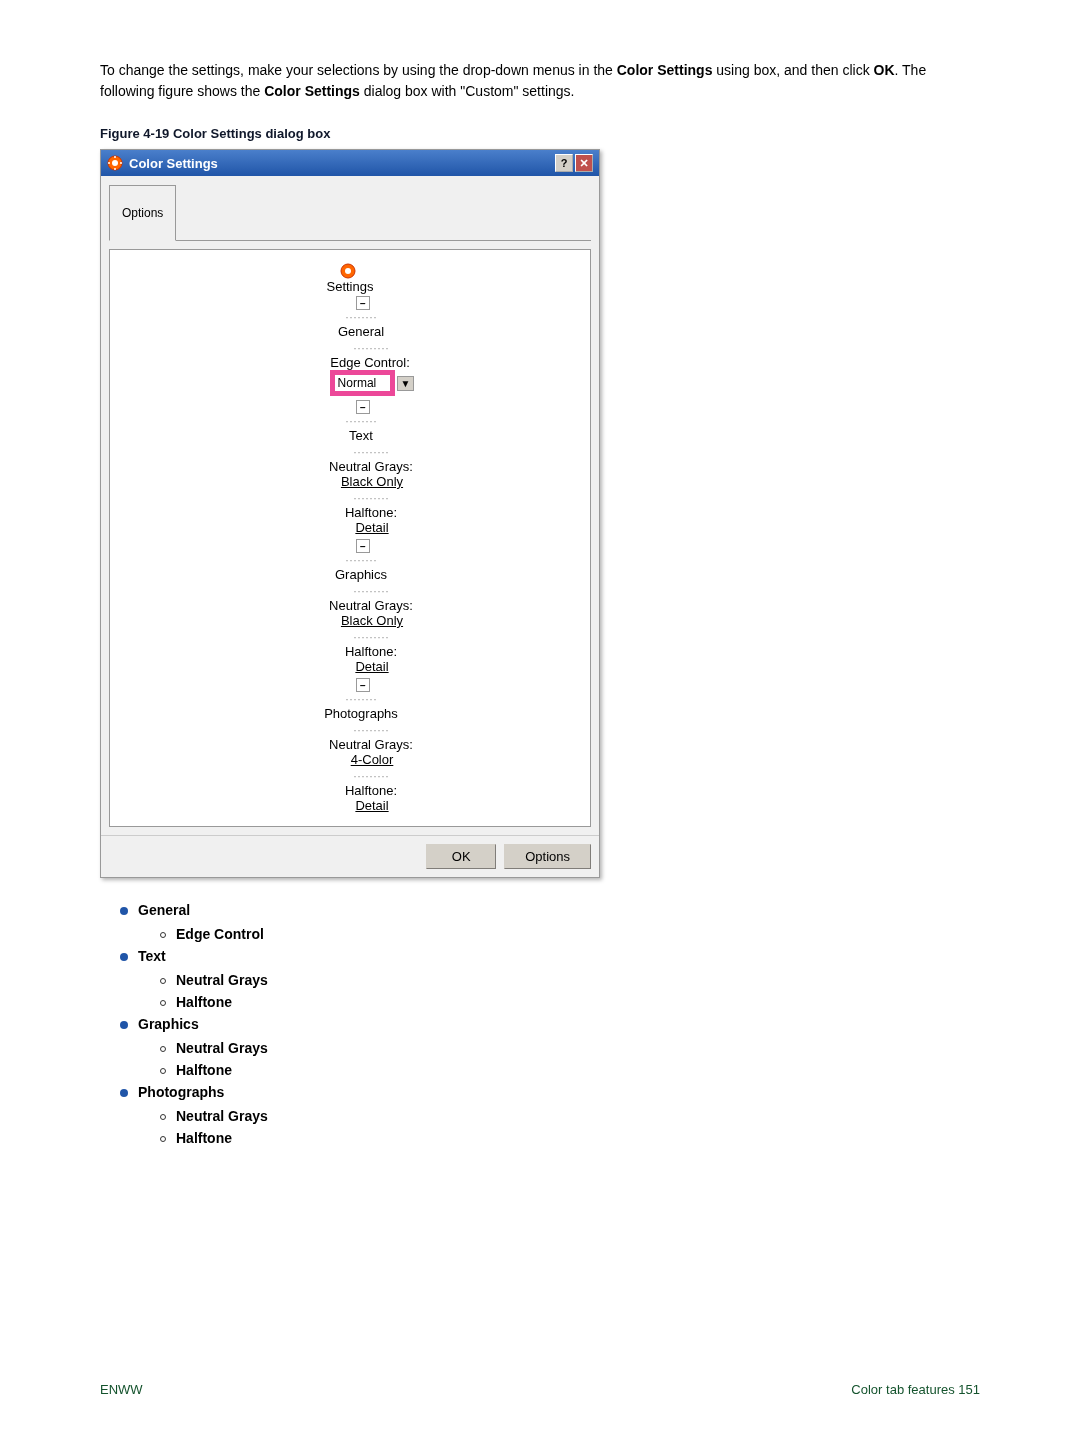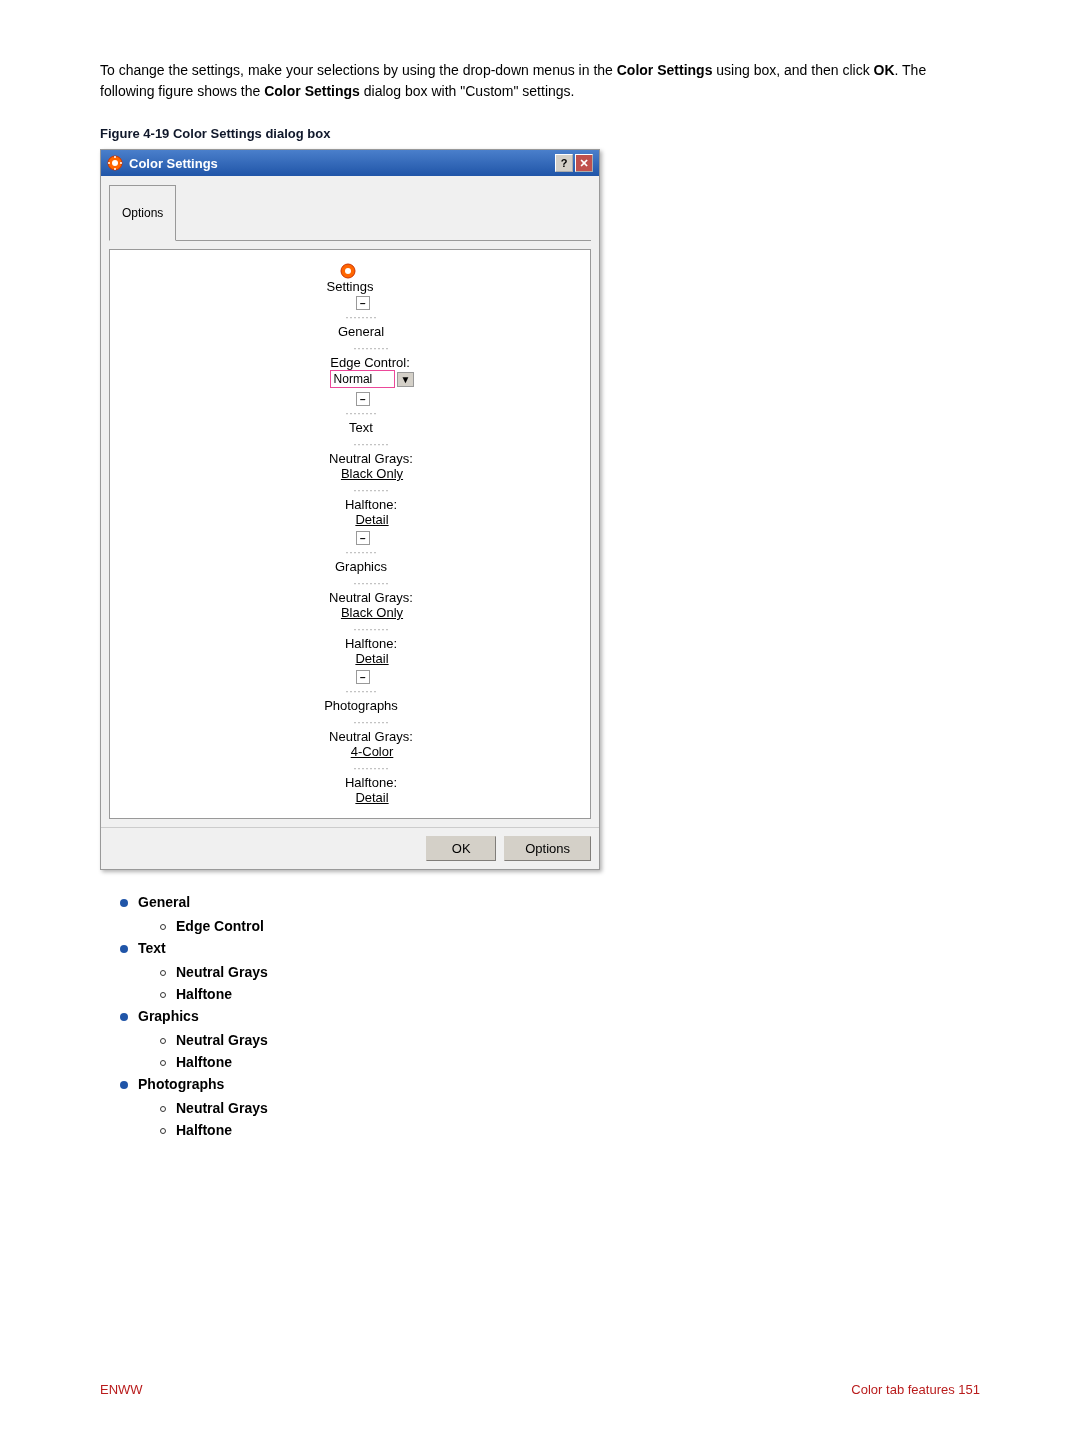--- a/index.html
+++ b/index.html
@@ -246,21 +246,21 @@
 
     
     .page-footer {
       position: absolute;
       bottom: 40px;
       left: 100px;
       right: 100px;
       display: flex;
       justify-content: space-between;
       font-size: 13px;
-      color: #b91c1c;
+      color: #14532d;
       text-align: center;
     }
 
     .tree-row {
       display: flex;
       align-items: center;
       padding: 1px 0;
       min-height: 18px;
       flex-direction: column;
     }
@@ -320,21 +320,21 @@
         <div class="tree-row indent1">
           <div class="tree-expand">−</div>
           <span style="font-size:12px;color:#999;margin:0 2px;">········</span>
           <span style="font-size:13px;">General</span>
         </div>
 
         <div class="tree-row indent2">
           <span style="font-size:12px;color:#999;margin-right:2px;">·········</span>
           <span style="font-size:13px;margin-right:4px;">Edge Control:</span>
           <div class="dropdown-inline">
-            <div class="dropdown-box" style="font-size:12px;min-width:65px;border:1px solid #ec4899;padding:1px 3px;background:white;display:inline-block;">Normal</div>
+            <div class="dropdown-box" style="font-size:12px;min-width:65px;border:5px solid #ec4899;padding:1px 3px;background:white;display:inline-block;">Normal</div>
             <div class="dropdown-arrow">▼</div>
           </div>
         </div>
 
         <div class="tree-row indent1" style="margin-top:2px;">
           <div class="tree-expand">−</div>
           <span style="font-size:12px;color:#999;margin:0 2px;">········</span>
           <span style="font-size:13px;">Text</span>
         </div>
 

